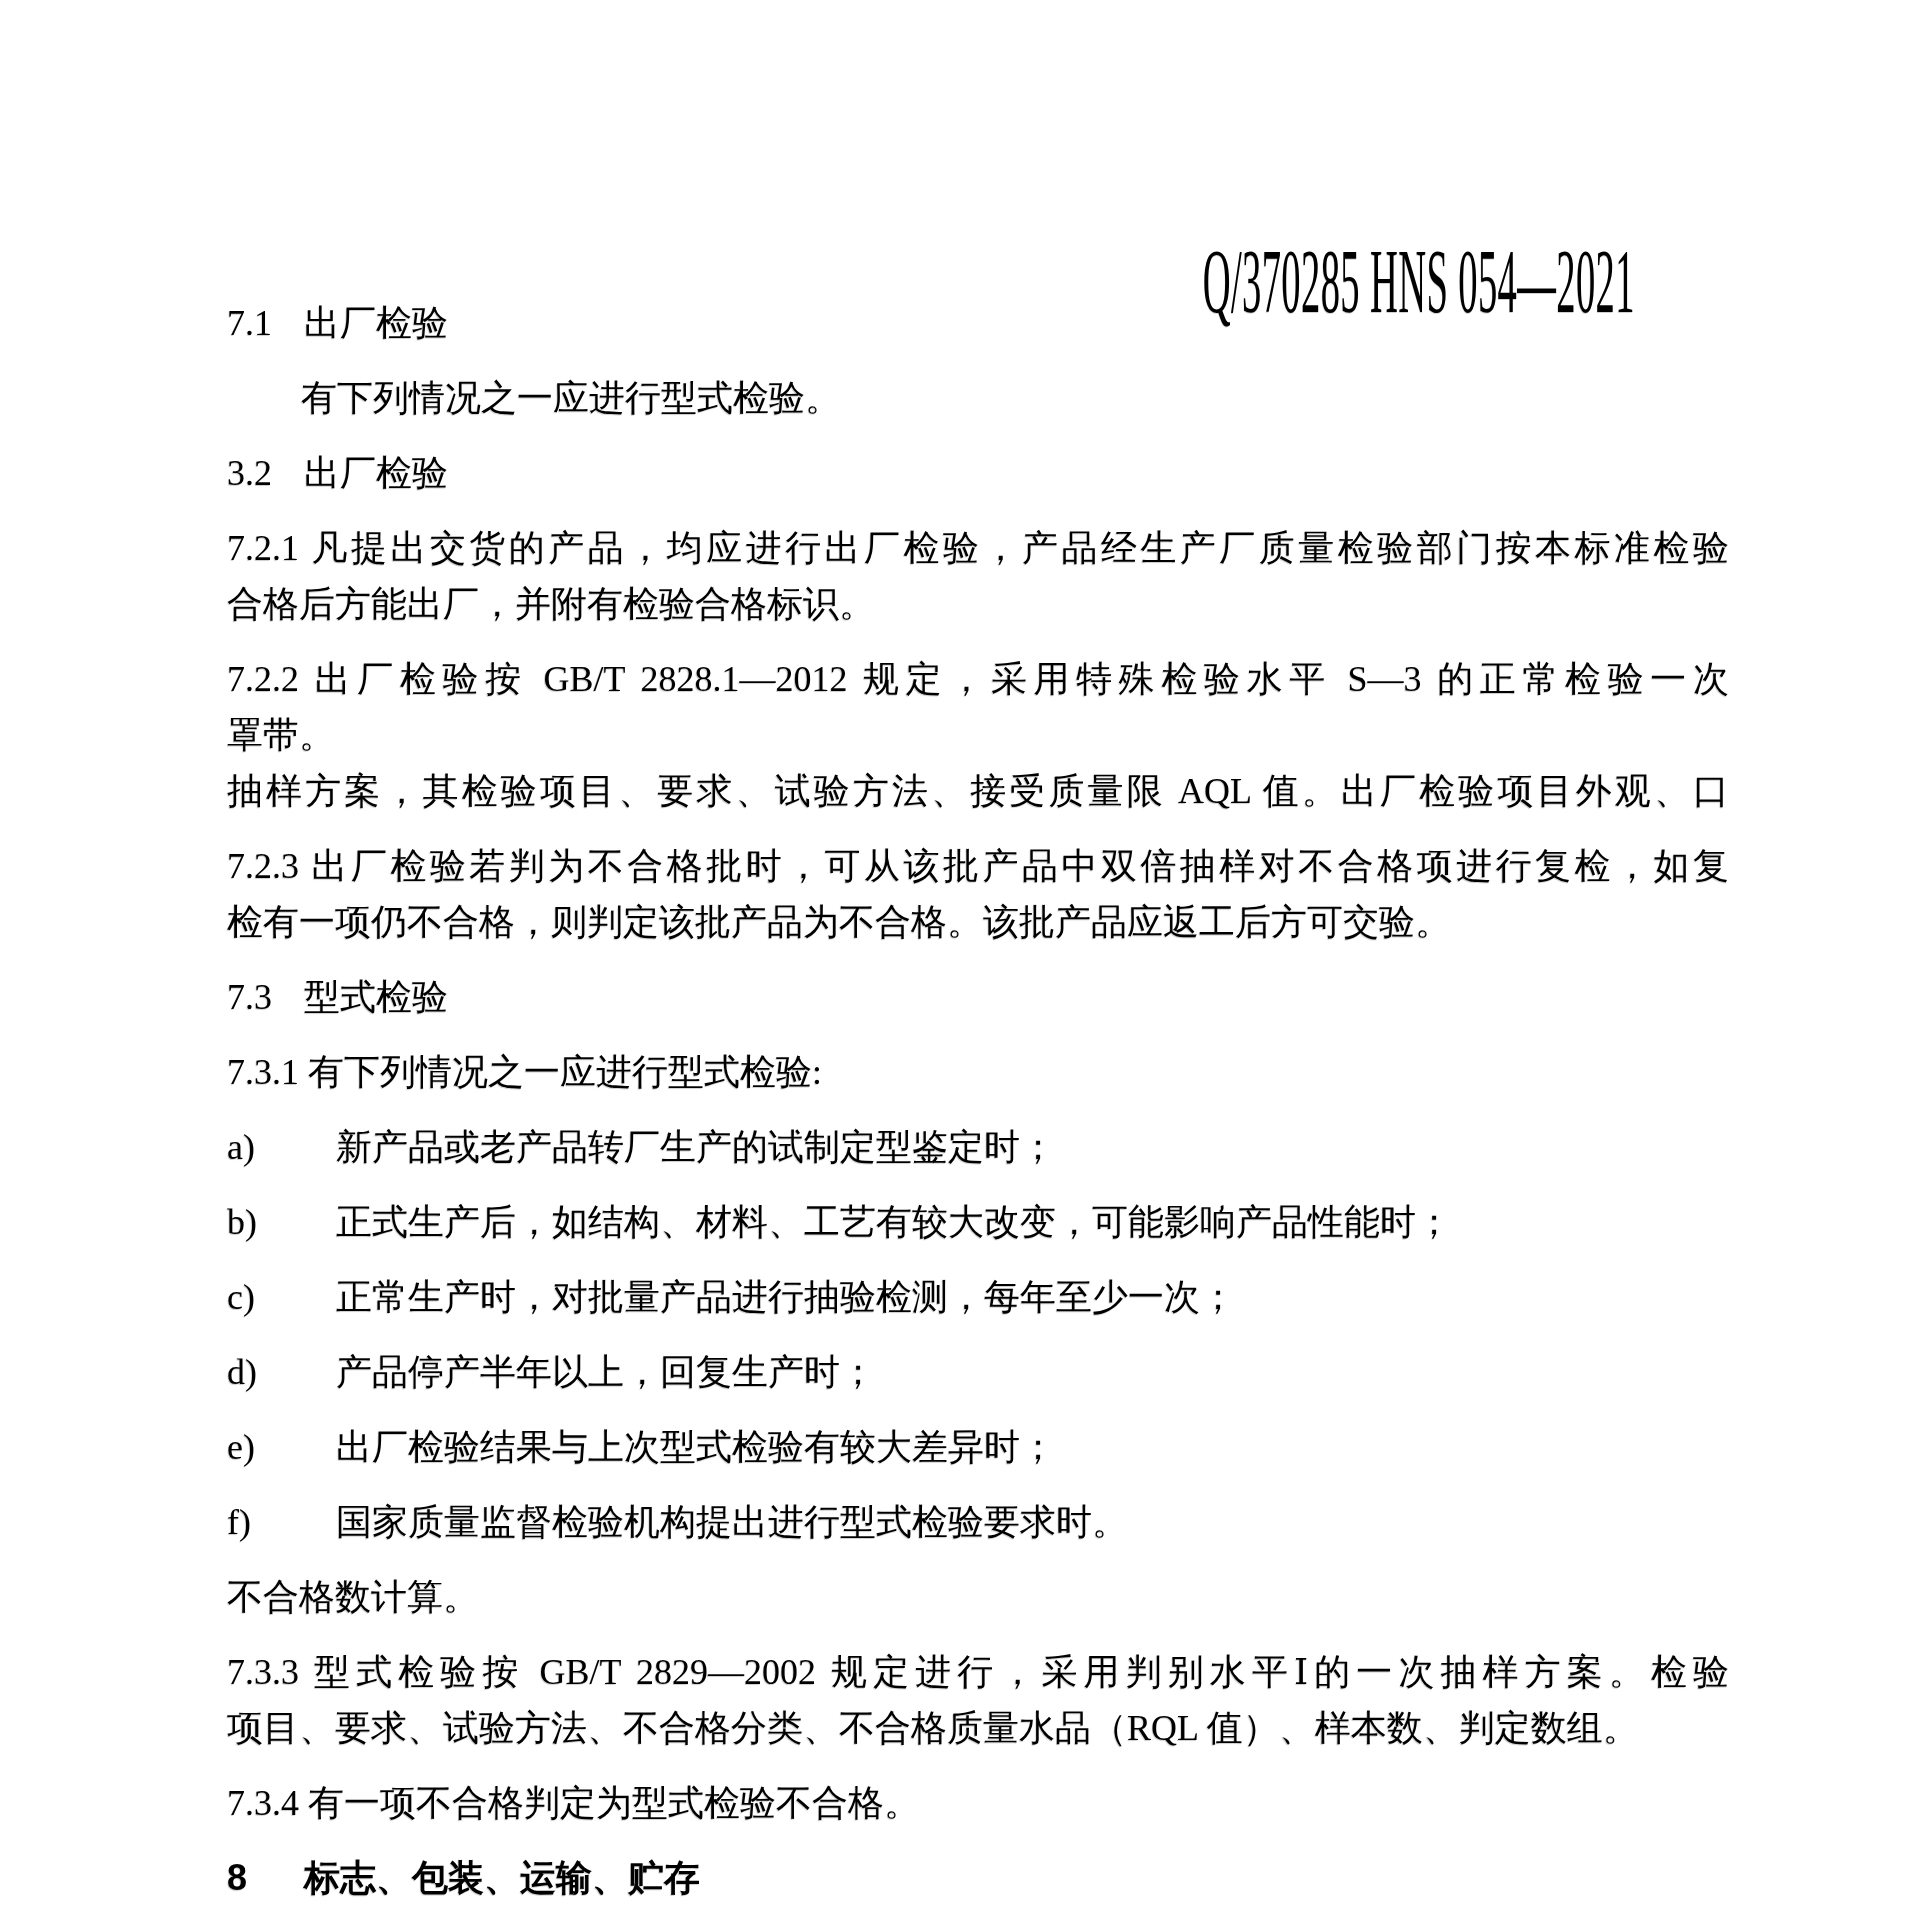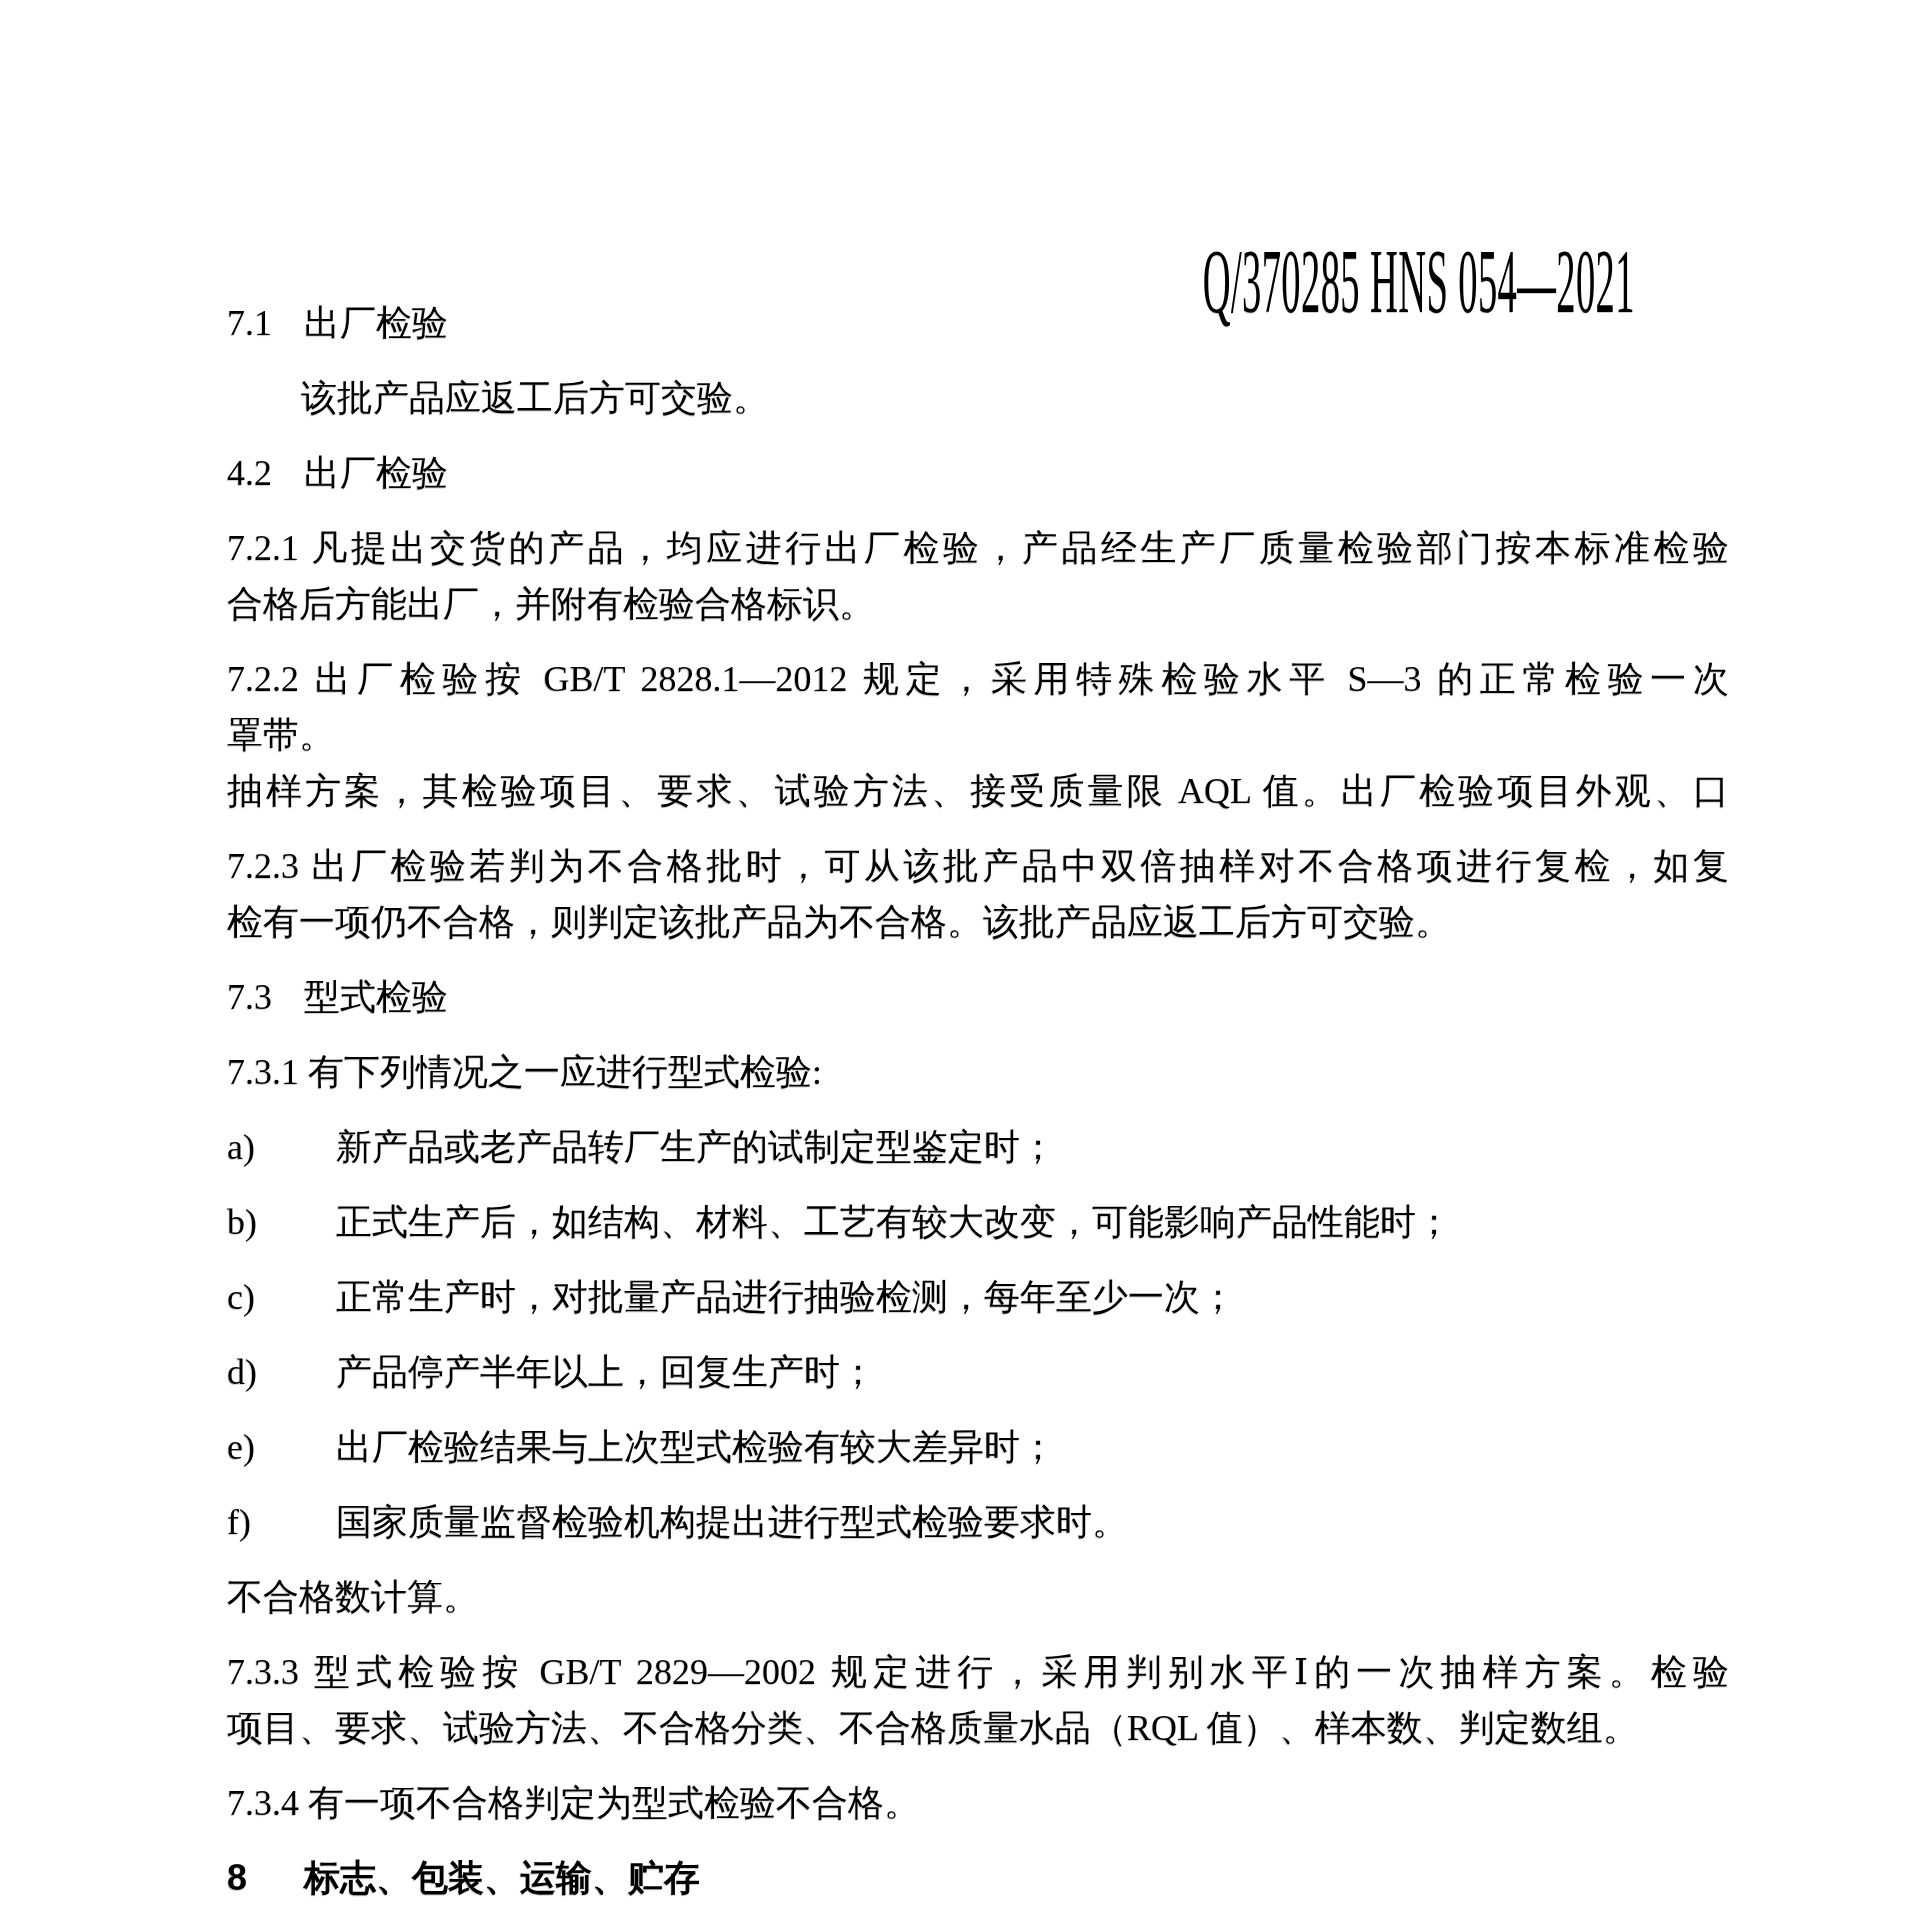--- a/index.html
+++ b/index.html
@@ -52,23 +52,23 @@
 </style>
 </head>
 <body>
 
 <div class="page">
   <div class="header">Q/370285 HNS 054—2021</div>
 
   <main class="content">
       <p class="h h2"><span class="num">7.1</span><span class="htxt">出厂检验</span></p>
       <p class="para indent">
-        <span class="line last">该批产品应返工后方可交验。</span>
+        <span class="line last">有下列情况之一应进行型式检验。</span>
       </p>
-      <p class="h h2"><span class="num">4.2</span><span class="htxt">出厂检验</span></p>
+      <p class="h h2"><span class="num">3.2</span><span class="htxt">出厂检验</span></p>
       <p class="para">
         <span class="line">7.2.1 凡提出交货的产品，均应进行出厂检验，产品经生产厂质量检验部门按本标准检验</span>
         <span class="line last">合格后方能出厂，并附有检验合格标识。</span>
       </p>
       <p class="para">
         <span class="line">7.2.2 出厂检验按 GB/T 2828.1—2012 规定，采用特殊检验水平 S—3 的正常检验一次</span>
         <span class="line last">罩带。</span>
         <span class="line">抽样方案，其检验项目、要求、试验方法、接受质量限 AQL 值。出厂检验项目外观、口</span>
       </p>
       <p class="para">

